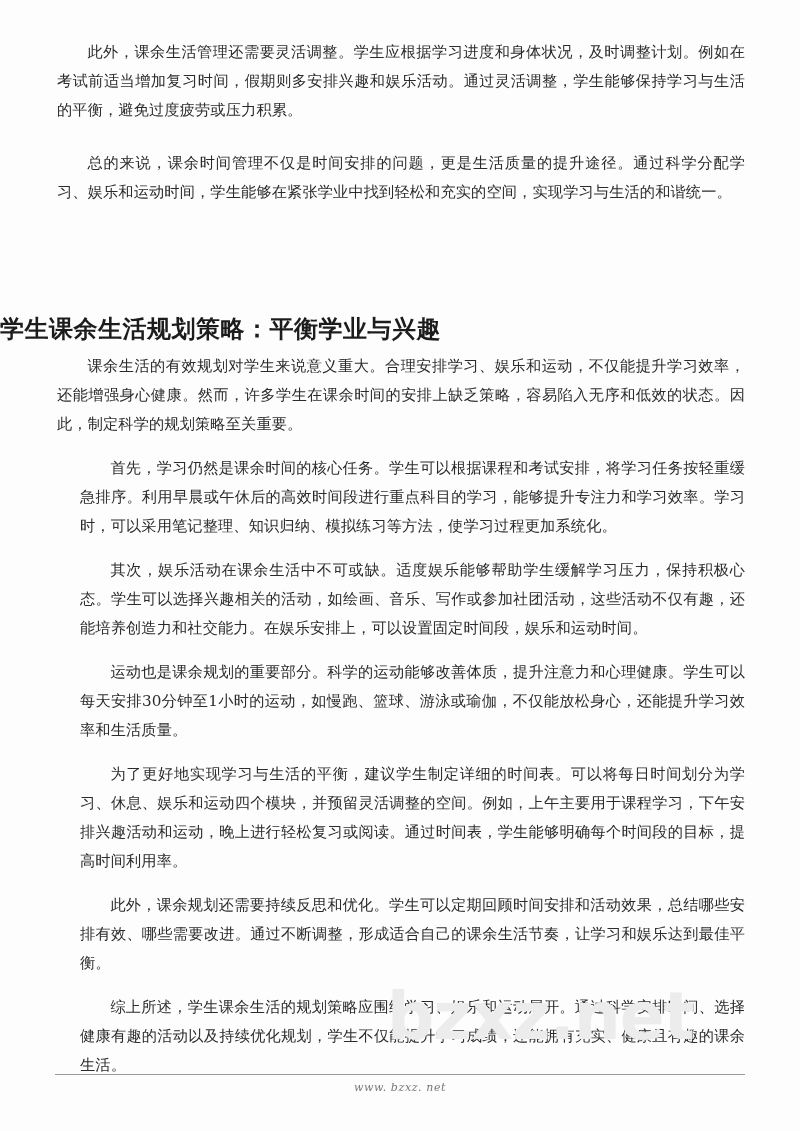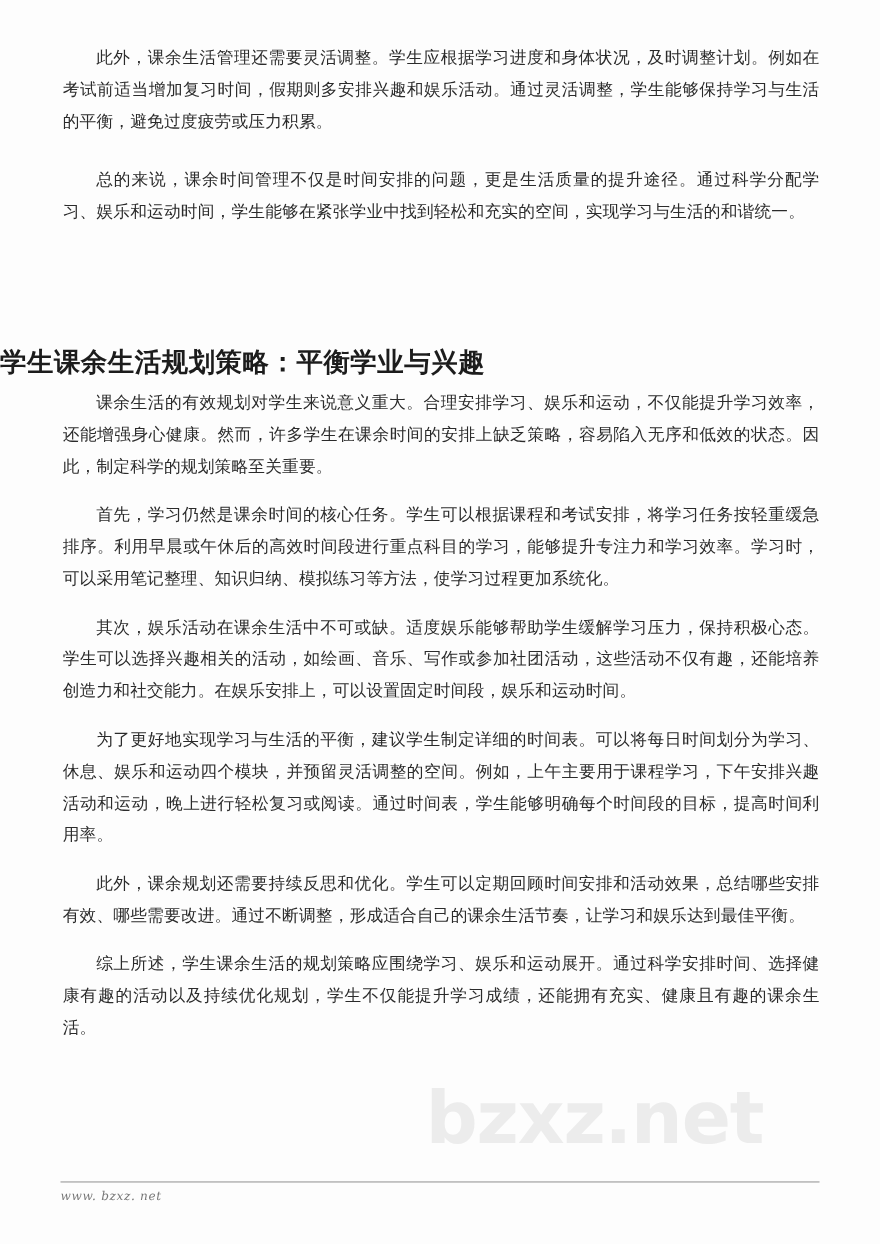--- a/index.html
+++ b/index.html
@@ -52,20 +52,21 @@
     letter-spacing: 0.5px;
   }
   .para-block-body {
     position: absolute;
     left: 57px;
     top: 352px;
     width: 688px;
   }
   .para-block-body .para + .para {
     margin-top: 15px;
+    margin-left: 23px;
   }
   .watermark {
     position: absolute;
     left: 387px;
     top: 978px;
     font-family: "DejaVu Sans", "Liberation Sans", sans-serif;
     font-size: 66px;
     font-weight: bold;
     color: #ececec;
     letter-spacing: -1px;
@@ -78,21 +79,21 @@
     top: 1074px;
     width: 690px;
   }
   .footer-rule {
     width: 100%;
     height: 1px;
     background: #9a9a9a;
   }
   .footer-text {
     margin-top: 6px;
-    text-align: left;
+    text-align: center;
     font-family: "DejaVu Serif", "Liberation Serif", serif;
     font-style: italic;
     font-size: 11px;
     color: #777777;
     letter-spacing: 0.6px;
   }
 </style>
 </head>
 <body>
 
@@ -102,20 +103,21 @@
     <p class="para">此外，课余生活管理还需要灵活调整。学生应根据学习进度和身体状况，及时调整计划。例如在考试前适当增加复习时间，假期则多安排兴趣和娱乐活动。通过灵活调整，学生能够保持学习与生活的平衡，避免过度疲劳或压力积累。</p>
     <p class="para">总的来说，课余时间管理不仅是时间安排的问题，更是生活质量的提升途径。通过科学分配学习、娱乐和运动时间，学生能够在紧张学业中找到轻松和充实的空间，实现学习与生活的和谐统一。</p>
   </div>
 
   <h1 class="doc-title">学生课余生活规划策略：平衡学业与兴趣</h1>
 
   <div class="para-block-body">
     <p class="para">课余生活的有效规划对学生来说意义重大。合理安排学习、娱乐和运动，不仅能提升学习效率，还能增强身心健康。然而，许多学生在课余时间的安排上缺乏策略，容易陷入无序和低效的状态。因此，制定科学的规划策略至关重要。</p>
     <p class="para">首先，学习仍然是课余时间的核心任务。学生可以根据课程和考试安排，将学习任务按轻重缓急排序。利用早晨或午休后的高效时间段进行重点科目的学习，能够提升专注力和学习效率。学习时，可以采用笔记整理、知识归纳、模拟练习等方法，使学习过程更加系统化。</p>
     <p class="para">其次，娱乐活动在课余生活中不可或缺。适度娱乐能够帮助学生缓解学习压力，保持积极心态。学生可以选择兴趣相关的活动，如绘画、音乐、写作或参加社团活动，这些活动不仅有趣，还能培养创造力和社交能力。在娱乐安排上，可以设置固定时间段，娱乐和运动时间。</p>
+    <p class="para">运动也是课余规划的重要部分。科学的运动能够改善体质，提升注意力和心理健康。学生可以每天安排30分钟至1小时的运动，如慢跑、篮球、游泳或瑜伽，不仅能放松身心，还能提升学习效率和生活质量。</p>
     <p class="para">为了更好地实现学习与生活的平衡，建议学生制定详细的时间表。可以将每日时间划分为学习、休息、娱乐和运动四个模块，并预留灵活调整的空间。例如，上午主要用于课程学习，下午安排兴趣活动和运动，晚上进行轻松复习或阅读。通过时间表，学生能够明确每个时间段的目标，提高时间利用率。</p>
     <p class="para">此外，课余规划还需要持续反思和优化。学生可以定期回顾时间安排和活动效果，总结哪些安排有效、哪些需要改进。通过不断调整，形成适合自己的课余生活节奏，让学习和娱乐达到最佳平衡。</p>
     <p class="para">综上所述，学生课余生活的规划策略应围绕学习、娱乐和运动展开。通过科学安排时间、选择健康有趣的活动以及持续优化规划，学生不仅能提升学习成绩，还能拥有充实、健康且有趣的课余生活。</p>
   </div>
 
   <div class="watermark">bzxz.net</div>
 
   <div class="footer">
     <div class="footer-rule"></div>
     <div class="footer-text">www. bzxz. net</div>

